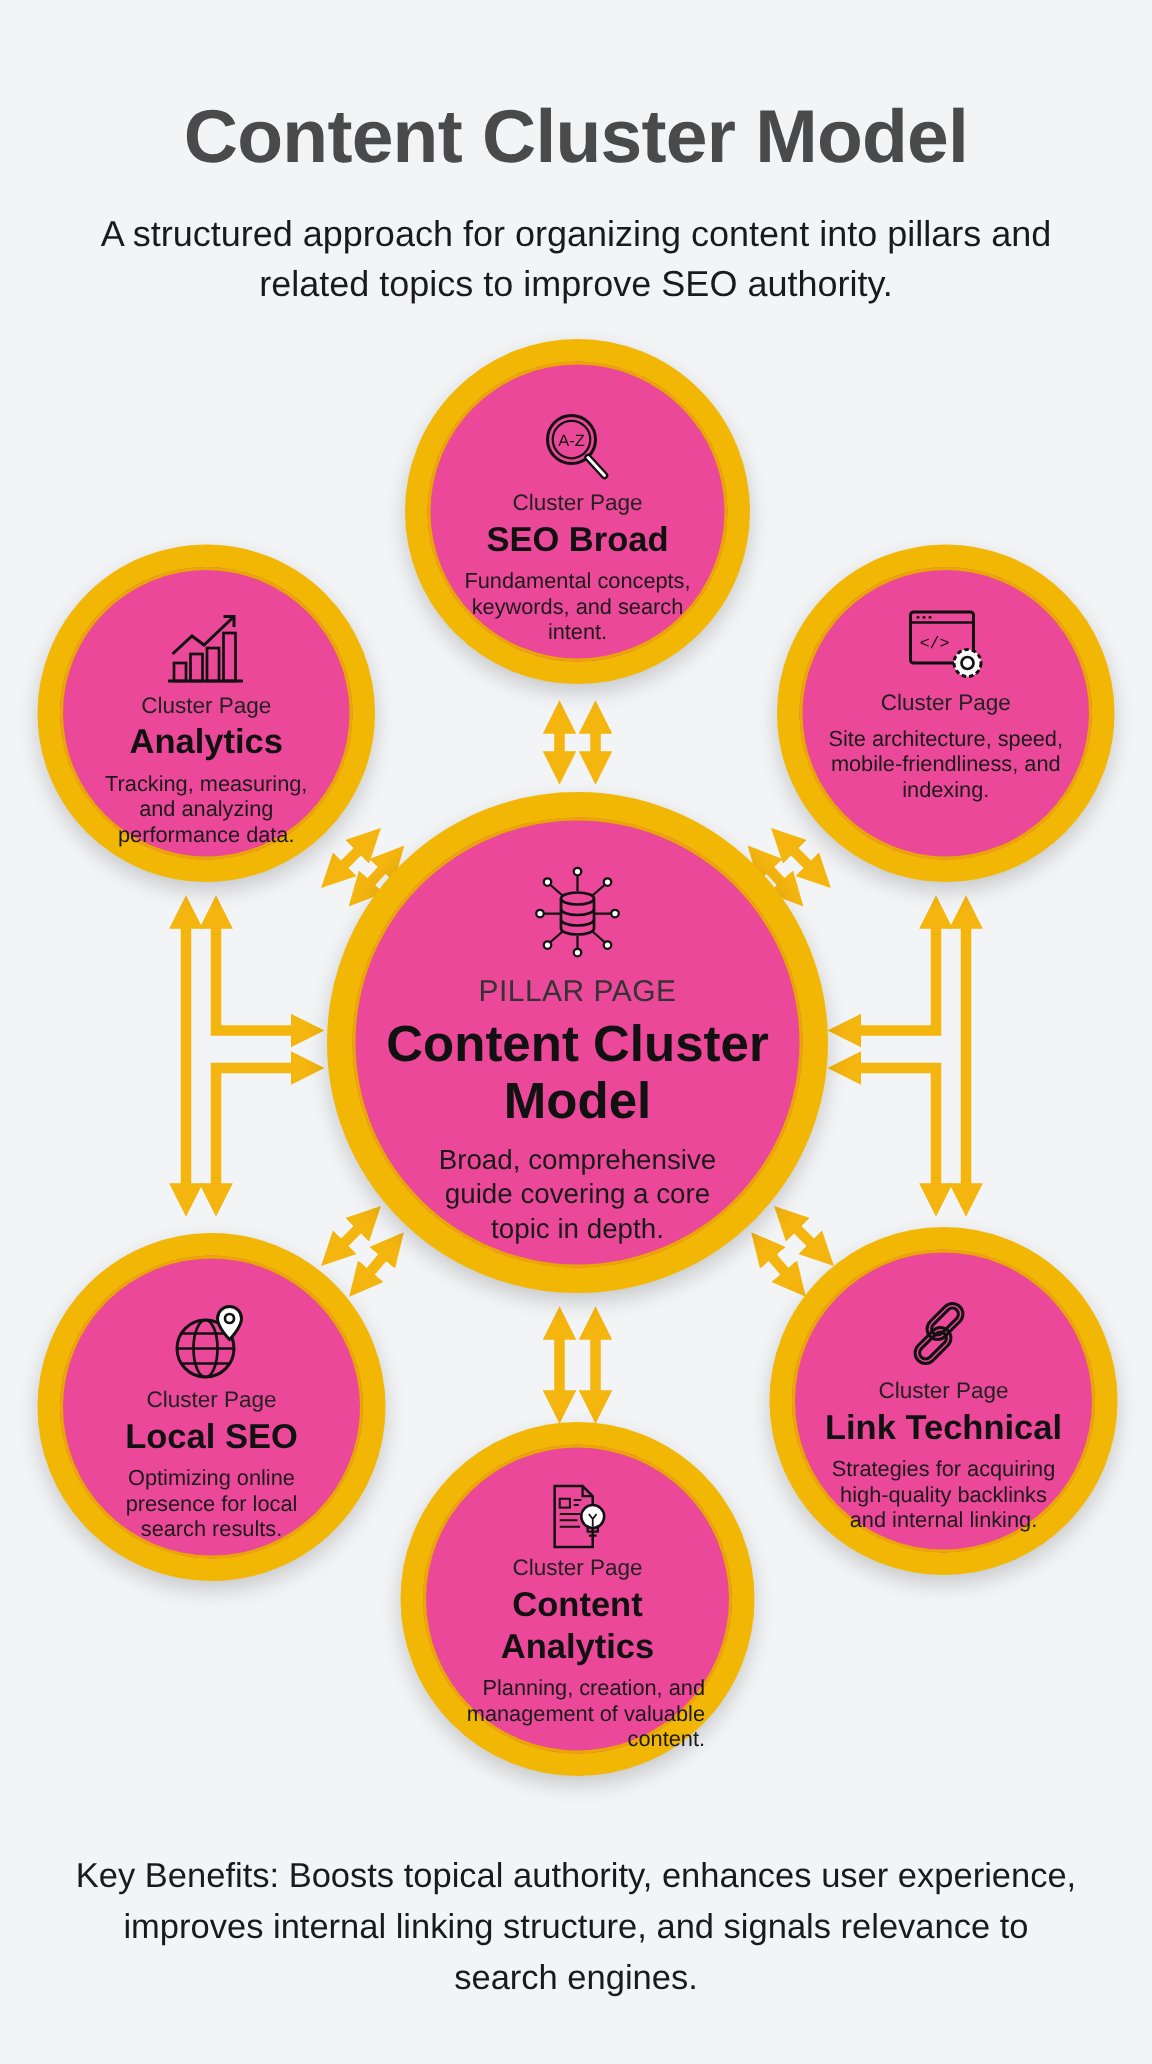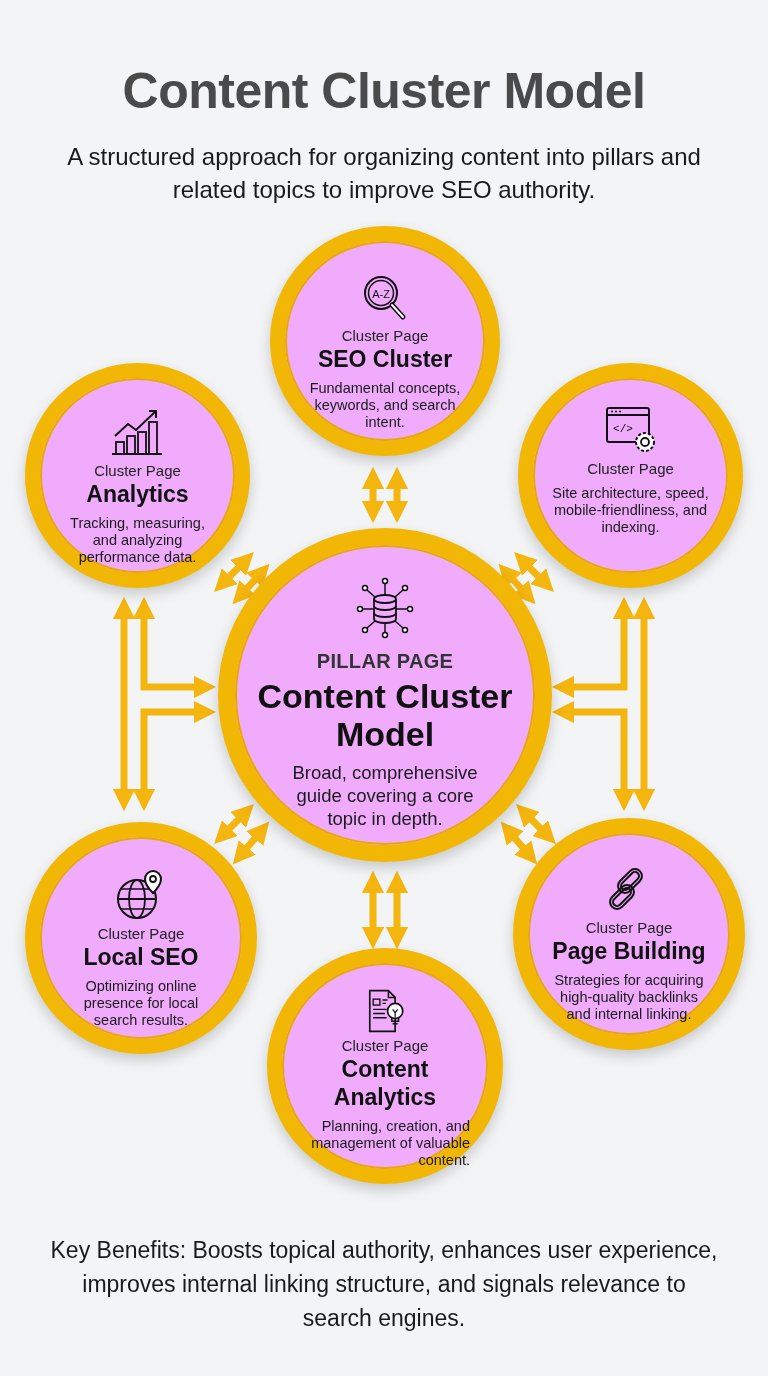--- a/index.html
+++ b/index.html
@@ -17,32 +17,32 @@
     position: absolute; left: 60px; top: 140px; width: 648px; text-align: center;
     font-size: 24px; line-height: 33px; color: #1a1a1a;
   }
   .footer {
     position: absolute; left: 50px; top: 1233px; width: 668px; text-align: center;
     font-size: 23px; line-height: 34px; color: #1a1a1a;
   }
   svg.connectors { position: absolute; left: 0; top: 0; }
   .node {
     position: absolute; border-radius: 50%;
-    background: #f0abfc;
+    background: #ec4899;
     border: 15px solid #f2b705;
     box-sizing: border-box;
     box-shadow: 0 6px 14px rgba(0,0,0,0.18), inset 0 0 0 2px #e8a800;
     display: flex; flex-direction: column; align-items: center; justify-content: flex-start;
     text-align: center;
   }
   .node .icon { width: 56px; height: 52px; margin-bottom: 4px; }
   .node .kicker { font-size: 15px; color: #222; line-height: 18px; }
   .node .name { font-size: 23px; font-weight: 700; color: #111; line-height: 28px; }
   .node .desc { font-size: 14.5px; color: #1a1a1a; line-height: 17px; margin-top: 7px; }
-  .pillar .kicker { font-size: 20px; font-weight: 700; color: #333; letter-spacing: 0.3px; line-height: 24px; }
+  .pillar .kicker { font-size: 20px; font-weight: 400; color: #333; letter-spacing: 0.3px; line-height: 24px; }
   .pillar .name { font-size: 34px; line-height: 38px; margin-top: 4px; }
   .pillar .desc { font-size: 18.5px; line-height: 23px; margin-top: 8px; }
   .pillar .icon { width: 70px; height: 66px; margin-bottom: 8px; }
 </style>
 </head>
 <body>
 
 <div class="title">Content Cluster Model</div>
 <div class="subtitle">A structured approach for organizing content into pillars and related topics to improve SEO authority.</div>
 
@@ -97,21 +97,21 @@
 
 <div class="node" style="left:270px; top:226px; width:230px; height:230px; padding-top:30px;">
   <svg class="icon" viewBox="0 0 56 52">
     <circle cx="24" cy="22" r="16" fill="none" stroke="#111" stroke-width="2"></circle>
     <circle cx="24" cy="22" r="12.5" fill="none" stroke="#111" stroke-width="1.5"></circle>
     <text x="24" y="26.5" font-size="11" text-anchor="middle" font-family="Liberation Sans, sans-serif" fill="#111">A-Z</text>
     <line x1="35" y1="34" x2="46" y2="46" stroke="#111" stroke-width="5" stroke-linecap="round"></line>
     <line x1="35" y1="34" x2="46" y2="46" stroke="#fff" stroke-width="2" stroke-linecap="round"></line>
   </svg>
   <div class="kicker">Cluster Page</div>
-  <div class="name">SEO Cluster</div>
+  <div class="name">SEO Broad</div>
   <div class="desc" style="width:160px;">Fundamental concepts, keywords, and search intent.</div>
 </div>
 
 <div class="node" style="left:25px; top:363px; width:225px; height:225px; padding-top:28px;">
   <svg class="icon" viewBox="0 0 56 52">
     <rect x="6" y="36" width="8" height="12" fill="none" stroke="#111" stroke-width="1.8"></rect>
     <rect x="17" y="30" width="8" height="18" fill="none" stroke="#111" stroke-width="1.8"></rect>
     <rect x="28" y="26" width="8" height="22" fill="none" stroke="#111" stroke-width="1.8"></rect>
     <rect x="39" y="16" width="8" height="32" fill="none" stroke="#111" stroke-width="1.8"></rect>
     <line x1="2" y1="48" x2="52" y2="48" stroke="#111" stroke-width="2"></line>
@@ -185,21 +185,21 @@
 <div class="node" style="left:513px; top:818px; width:232px; height:232px; padding-top:30px;">
   <svg class="icon" viewBox="0 0 56 52">
     <g fill="none" stroke="#111" stroke-width="2">
       <rect x="22" y="4" width="14" height="28" rx="7" transform="rotate(45 29 18)"></rect>
       <rect x="25" y="7" width="8" height="22" rx="4" transform="rotate(45 29 18)"></rect>
       <rect x="14" y="20" width="14" height="28" rx="7" transform="rotate(45 21 34)"></rect>
       <rect x="17" y="23" width="8" height="22" rx="4" transform="rotate(45 21 34)"></rect>
     </g>
   </svg>
   <div class="kicker">Cluster Page</div>
-  <div class="name">Page Building</div>
+  <div class="name">Link Technical</div>
   <div class="desc" style="width:165px;">Strategies for acquiring high-quality backlinks and internal linking.</div>
 </div>
 
 <div class="node" style="left:267px; top:948px; width:236px; height:236px; padding-top:26px;">
   <svg class="icon" viewBox="0 0 56 52">
     <path d="M10,2 h22 l8,8 v40 h-30 z" fill="none" stroke="#111" stroke-width="2"></path>
     <path d="M32,2 v8 h8" fill="none" stroke="#111" stroke-width="1.8"></path>
     <rect x="14" y="12" width="8" height="7" fill="none" stroke="#111" stroke-width="1.6"></rect>
     <path d="M25,13 h6 M25,17 h4 M14,24 h16 M14,29 h14 M14,34 h16" stroke="#111" stroke-width="1.6"></path>
     <circle cx="40" cy="26" r="9" fill="#fff" stroke="#111" stroke-width="2"></circle>

